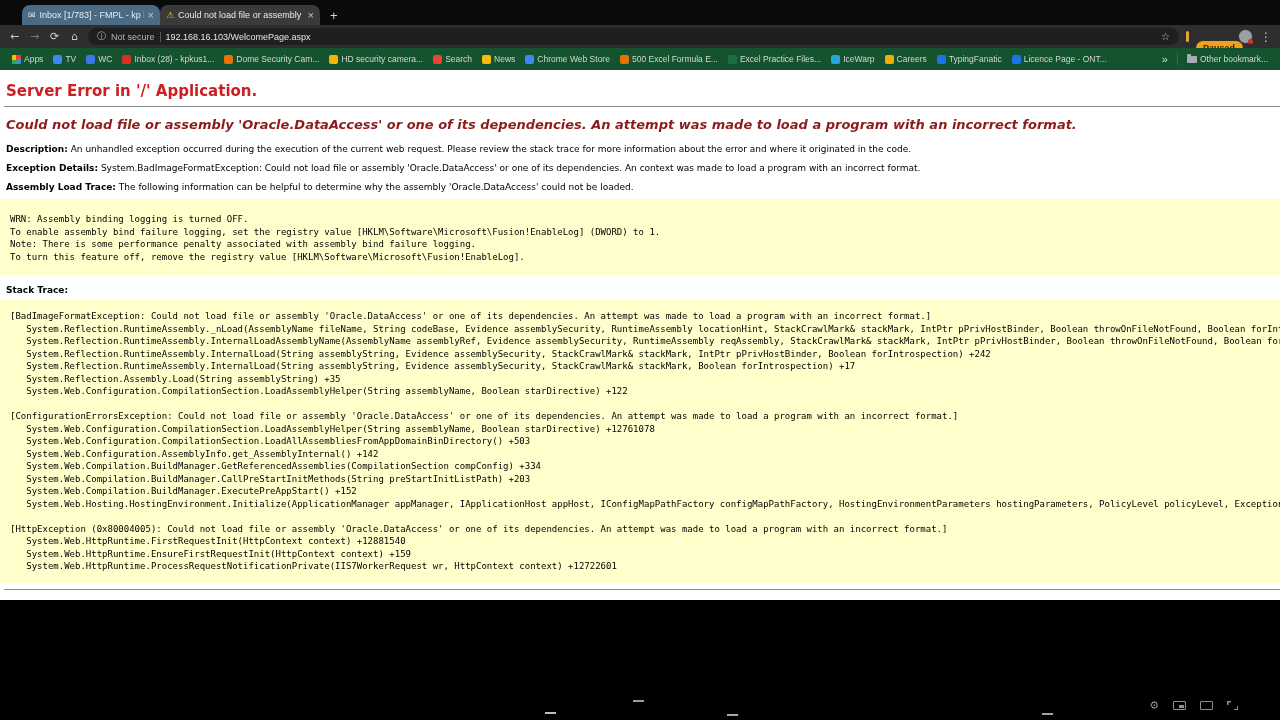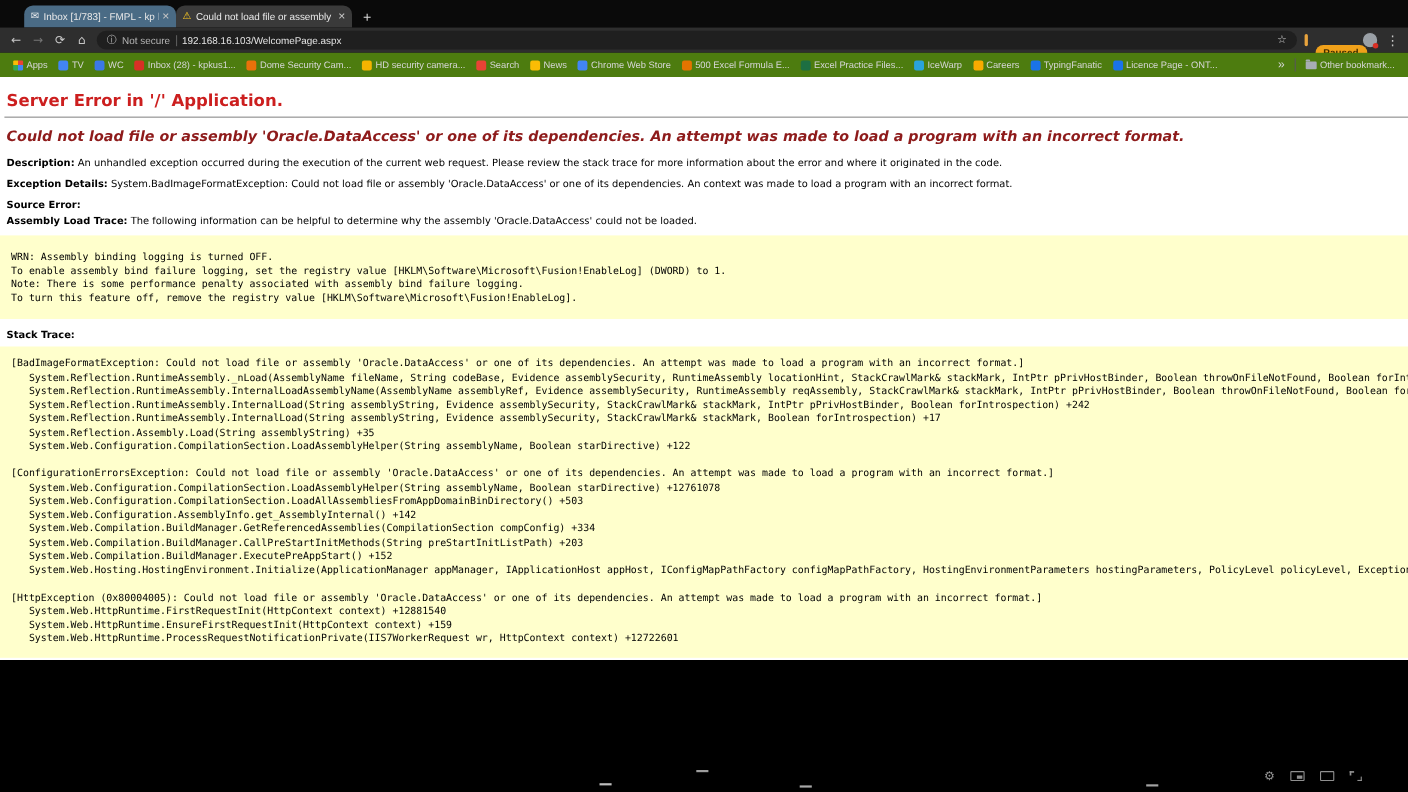--- a/index.html
+++ b/index.html
@@ -45,21 +45,21 @@
   .paused-wrap { display:flex; align-items:center; }
   .paused-pill { height:14px; line-height:14px; border-radius:8px; padding:0 8px 0 7px;
                  font-size:9px; font-weight:bold; color:#3d2c00; }
   .avatar { width:15px; height:15px; border-radius:50%; background:#9aa0a6; margin-left:-5px;
             border:1px solid #2e2e2e; position:relative; flex:none; }
   .avatar i { position:absolute; width:5px; height:5px; border-radius:50%; background:#d93025;
               right:-1px; bottom:-1px; }
   .menu-dots { color:#c7c7c7; font-size:12px; font-family:"DejaVu Sans",sans-serif; }
 
   
-  .bookmarks { position:absolute; top:48px; left:0; right:0; height:22px; background:#4d7c0f;
+  .bookmarks { position:absolute; top:48px; left:0; right:0; height:22px; background:#14532d;
                display:flex; align-items:center; gap:2px; padding:0 8px; overflow:hidden; }
   .bm { display:flex; align-items:center; gap:3px; color:#d6d6d6; font-size:8.5px;
         padding:0 4px; white-space:nowrap; flex:none; }
   .bm-ico { width:9px; height:9px; border-radius:2px; flex:none; background:#888; }
   .ico-grid { background:conic-gradient(#ea4335 0 25%, #4285f4 0 50%, #34a853 0 75%, #fbbc04 0); border-radius:1px; }
   .flex-spacer { flex:1; }
   .bm-more { color:#d6d6d6; font-size:11px; padding:0 4px; flex:none; }
   .bm-sep { width:1px; height:12px; background:#585858; margin:0 3px; flex:none; }
   .folder-ico { width:10px; height:7px; background:#a8adb5; border-radius:1px; position:relative; flex:none; }
   .folder-ico::before { content:""; position:absolute; top:-2px; left:0; width:4px; height:2px;
@@ -215,21 +215,20 @@
     <div class="err-title" style="color: rgb(204, 31, 31);">Server Error in '/' Application.</div>
     <hr class="rule">
     <div class="err-msg" style="color: rgb(142, 27, 27);">Could not load file or assembly 'Oracle.DataAccess' or one of its dependencies. An attempt was made to load a program with an incorrect format.</div>
 
     <p class="meta"><b>Description:</b>
       <span>An unhandled exception occurred during the execution of the current web request. Please review the stack trace for more information about the error and where it originated in the code.</span></p>
 
     <p class="meta"><b>Exception Details:</b>
       <span>System.BadImageFormatException: Could not load file or assembly 'Oracle.DataAccess' or one of its dependencies. An context was made to load a program with an incorrect format.</span></p>
 
-    <p class="meta tight"><b>Source Error:</b></p>
 
     <p class="meta p-asm"><b>Assembly Load Trace:</b>
       <span>The following information can be helpful to determine why the assembly 'Oracle.DataAccess' could not be loaded.</span></p>
     <pre class="code-box wrn-box" style="background-color: rgb(255, 255, 204);">WRN: Assembly binding logging is turned OFF.
 To enable assembly bind failure logging, set the registry value [HKLM\Software\Microsoft\Fusion!EnableLog] (DWORD) to 1.
 Note: There is some performance penalty associated with assembly bind failure logging.
 To turn this feature off, remove the registry value [HKLM\Software\Microsoft\Fusion!EnableLog].</pre>
 
     <p class="meta tight"><b>Stack Trace:</b></p>
     <pre class="code-box stack-box" style="background-color: rgb(255, 255, 204);">[BadImageFormatException: Could not load file or assembly 'Oracle.DataAccess' or one of its dependencies. An attempt was made to load a program with an incorrect format.]

